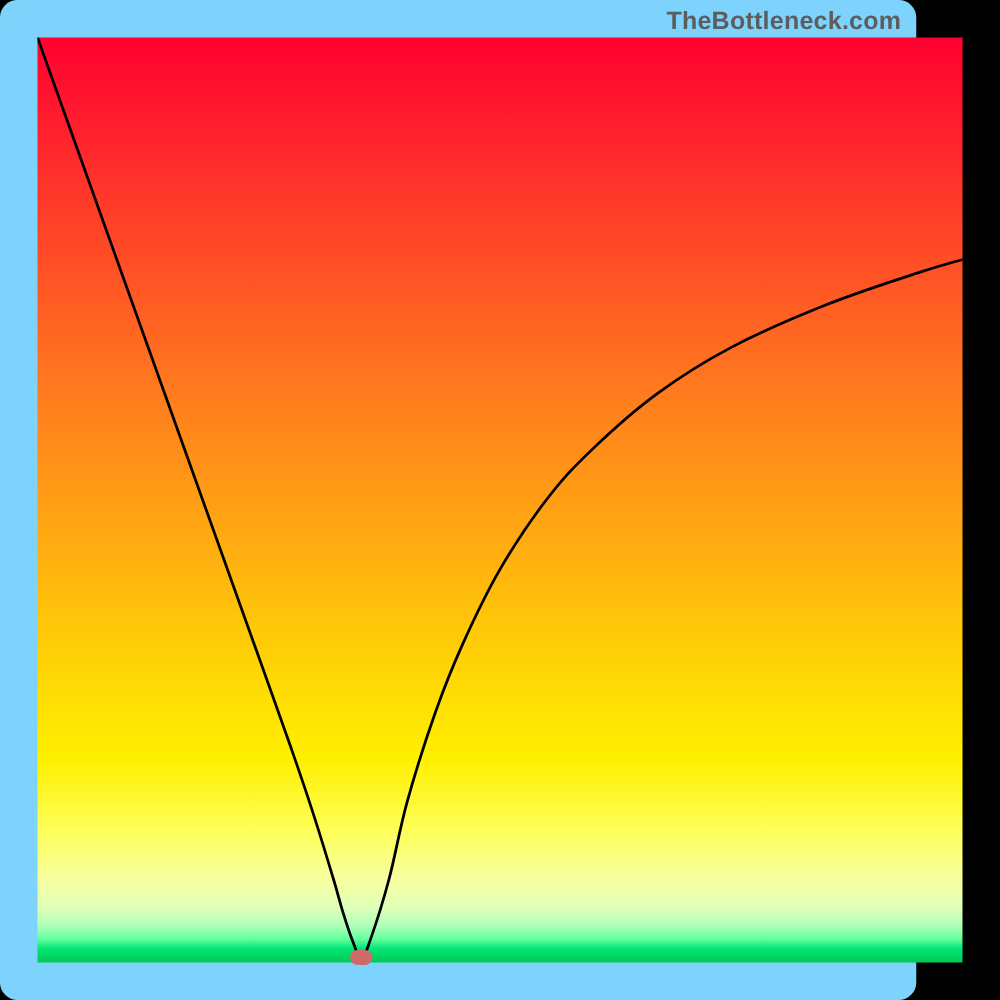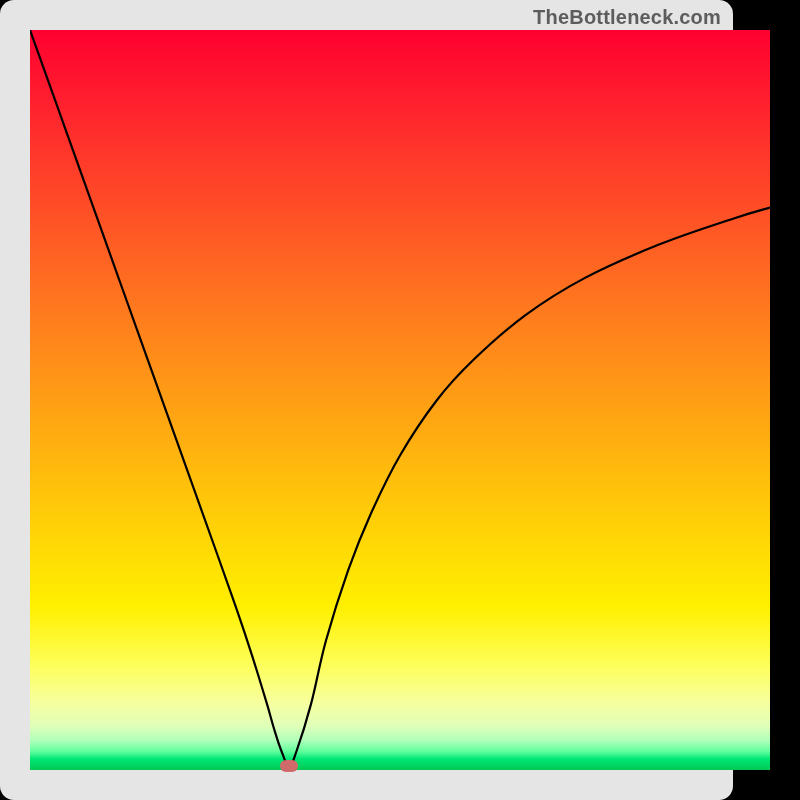--- a/index.html
+++ b/index.html
@@ -1,21 +1,21 @@
 <!DOCTYPE html>
 <html><head>
 <meta charset="utf-8">
 <style>
   * { margin: 0; padding: 0; box-sizing: border-box; }
   html, body { width: 800px; height: 800px; overflow: hidden; background: #000; }
   .frame {
     position: relative;
     width: 733px;
     height: 800px;
-    background: #e5e5e5;
+    background: #7dd3fc;
     border-radius: 14px;
   }
   .plot-area {
     position: absolute;
     left: 30px;
     top: 30px;
     width: 740px;
     height: 740px;
     background: linear-gradient(to bottom,
       #ff0030 0%,

